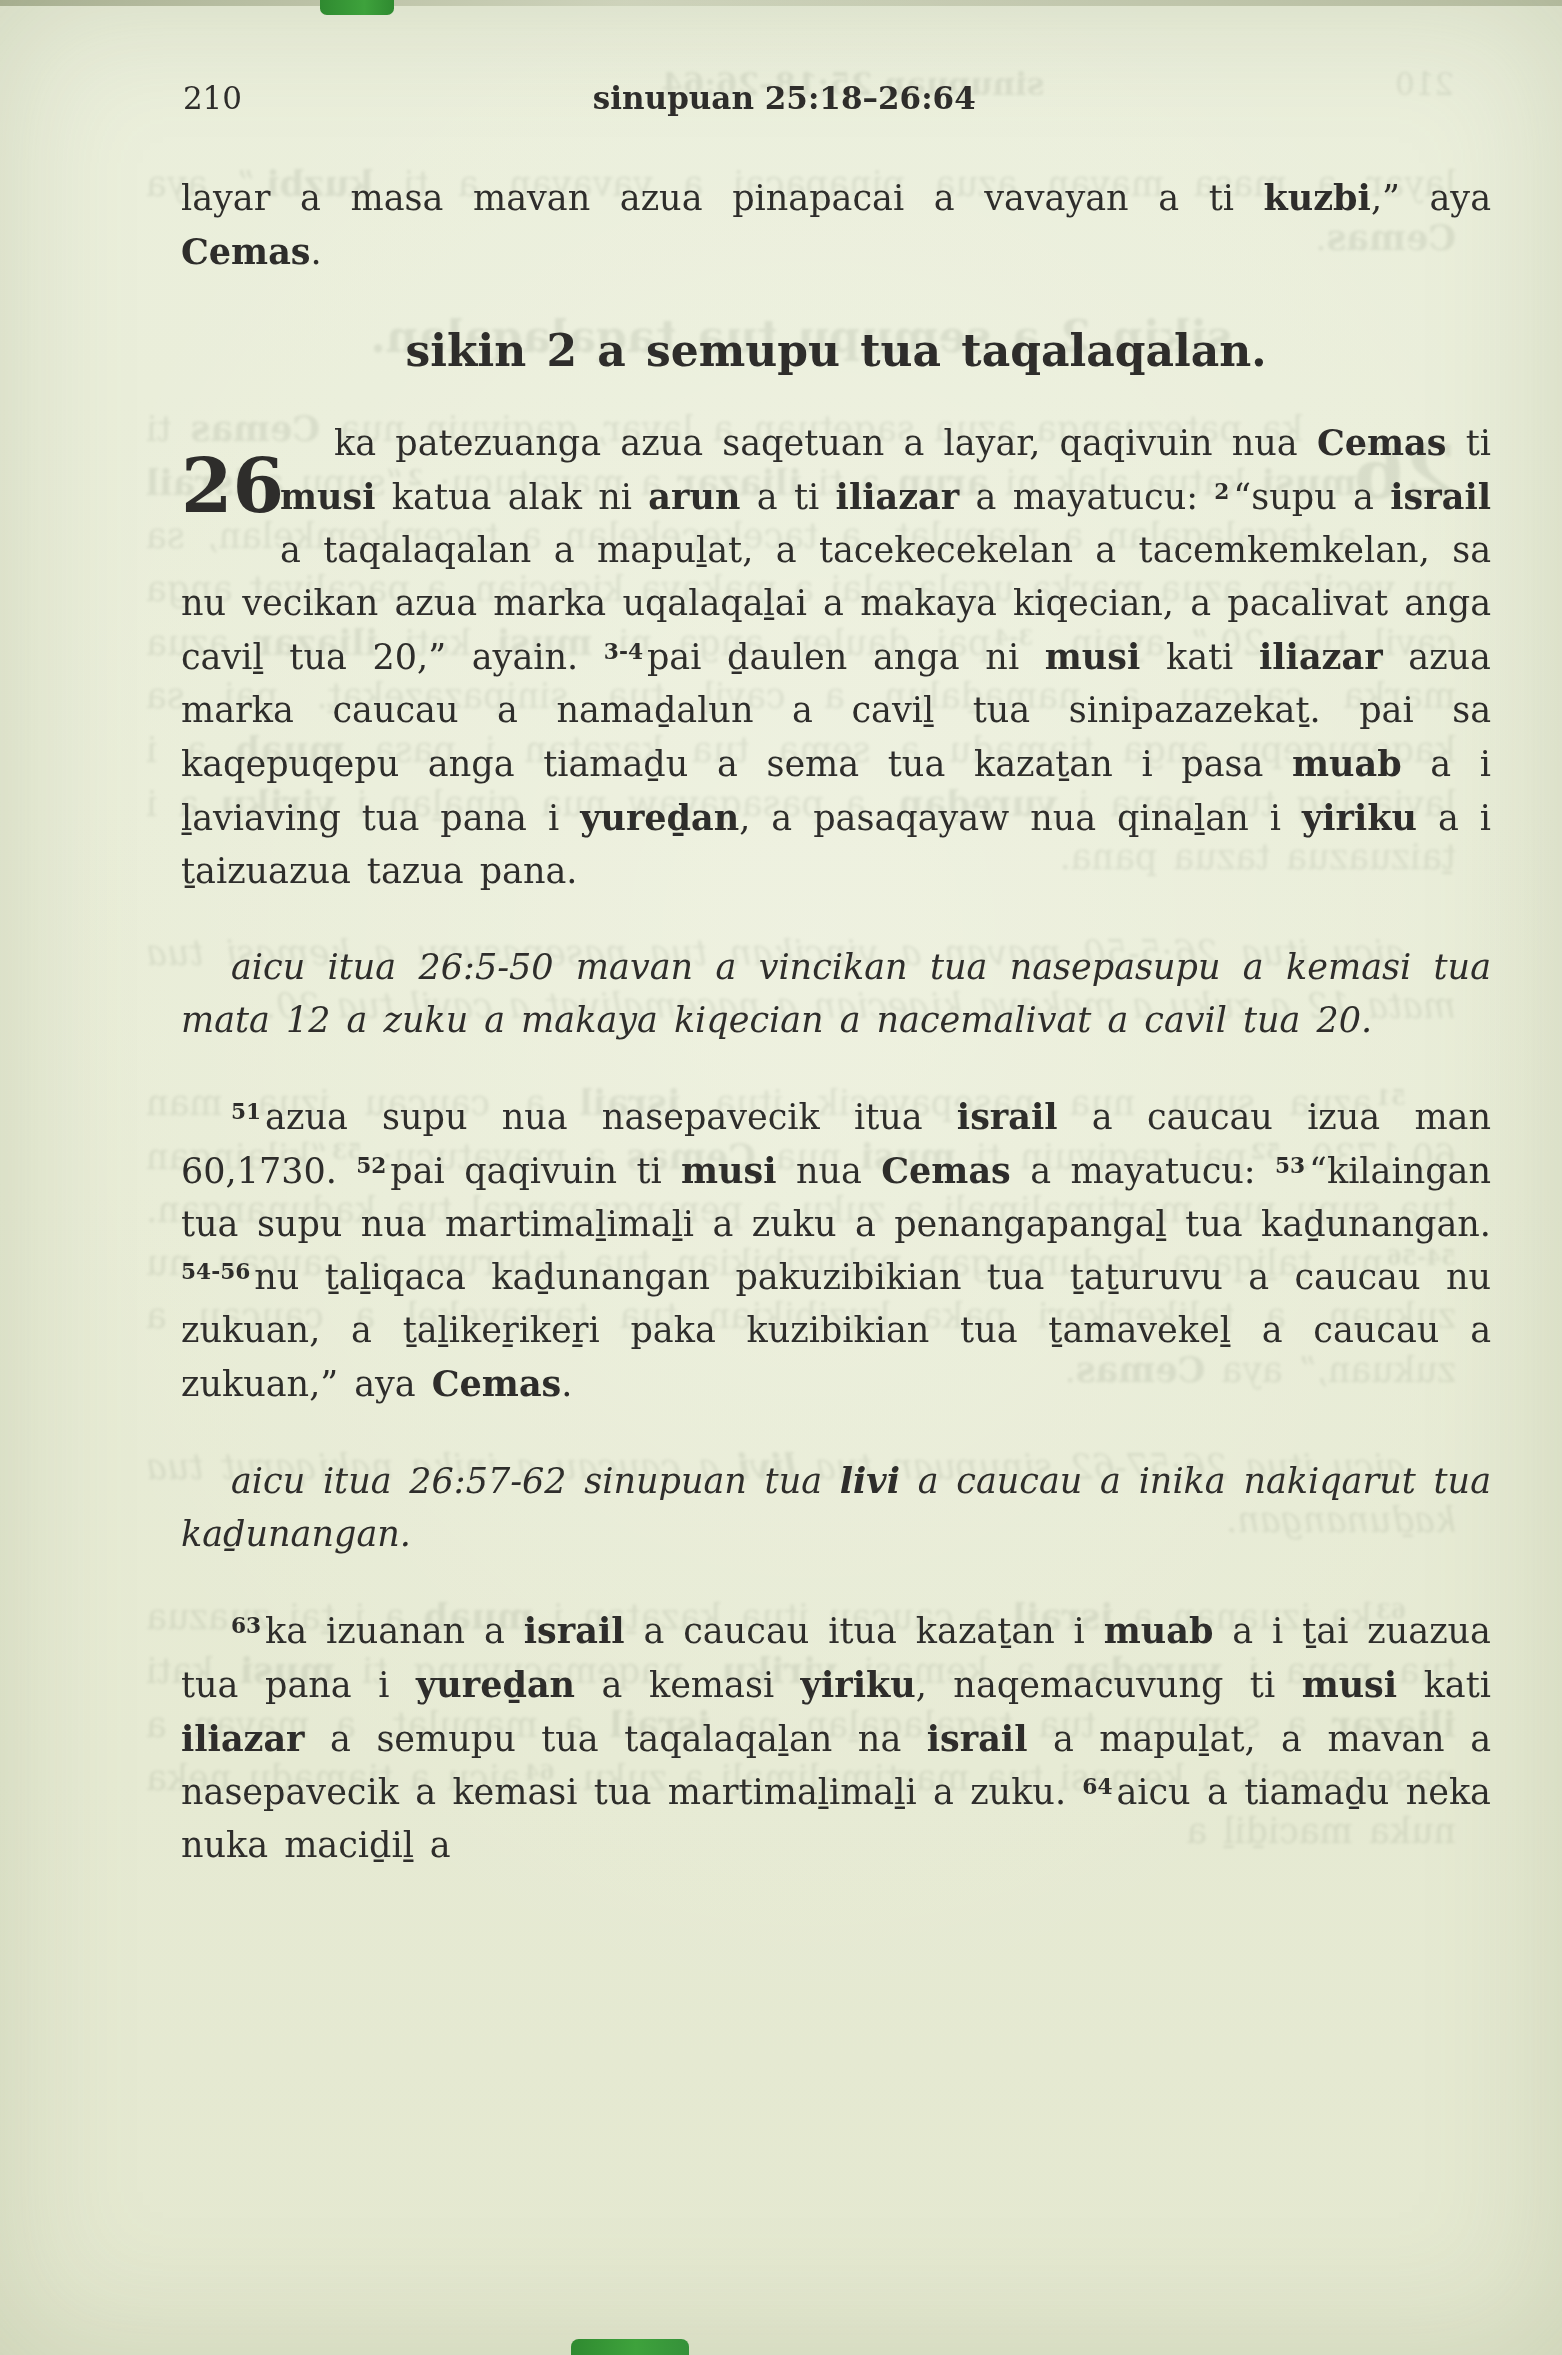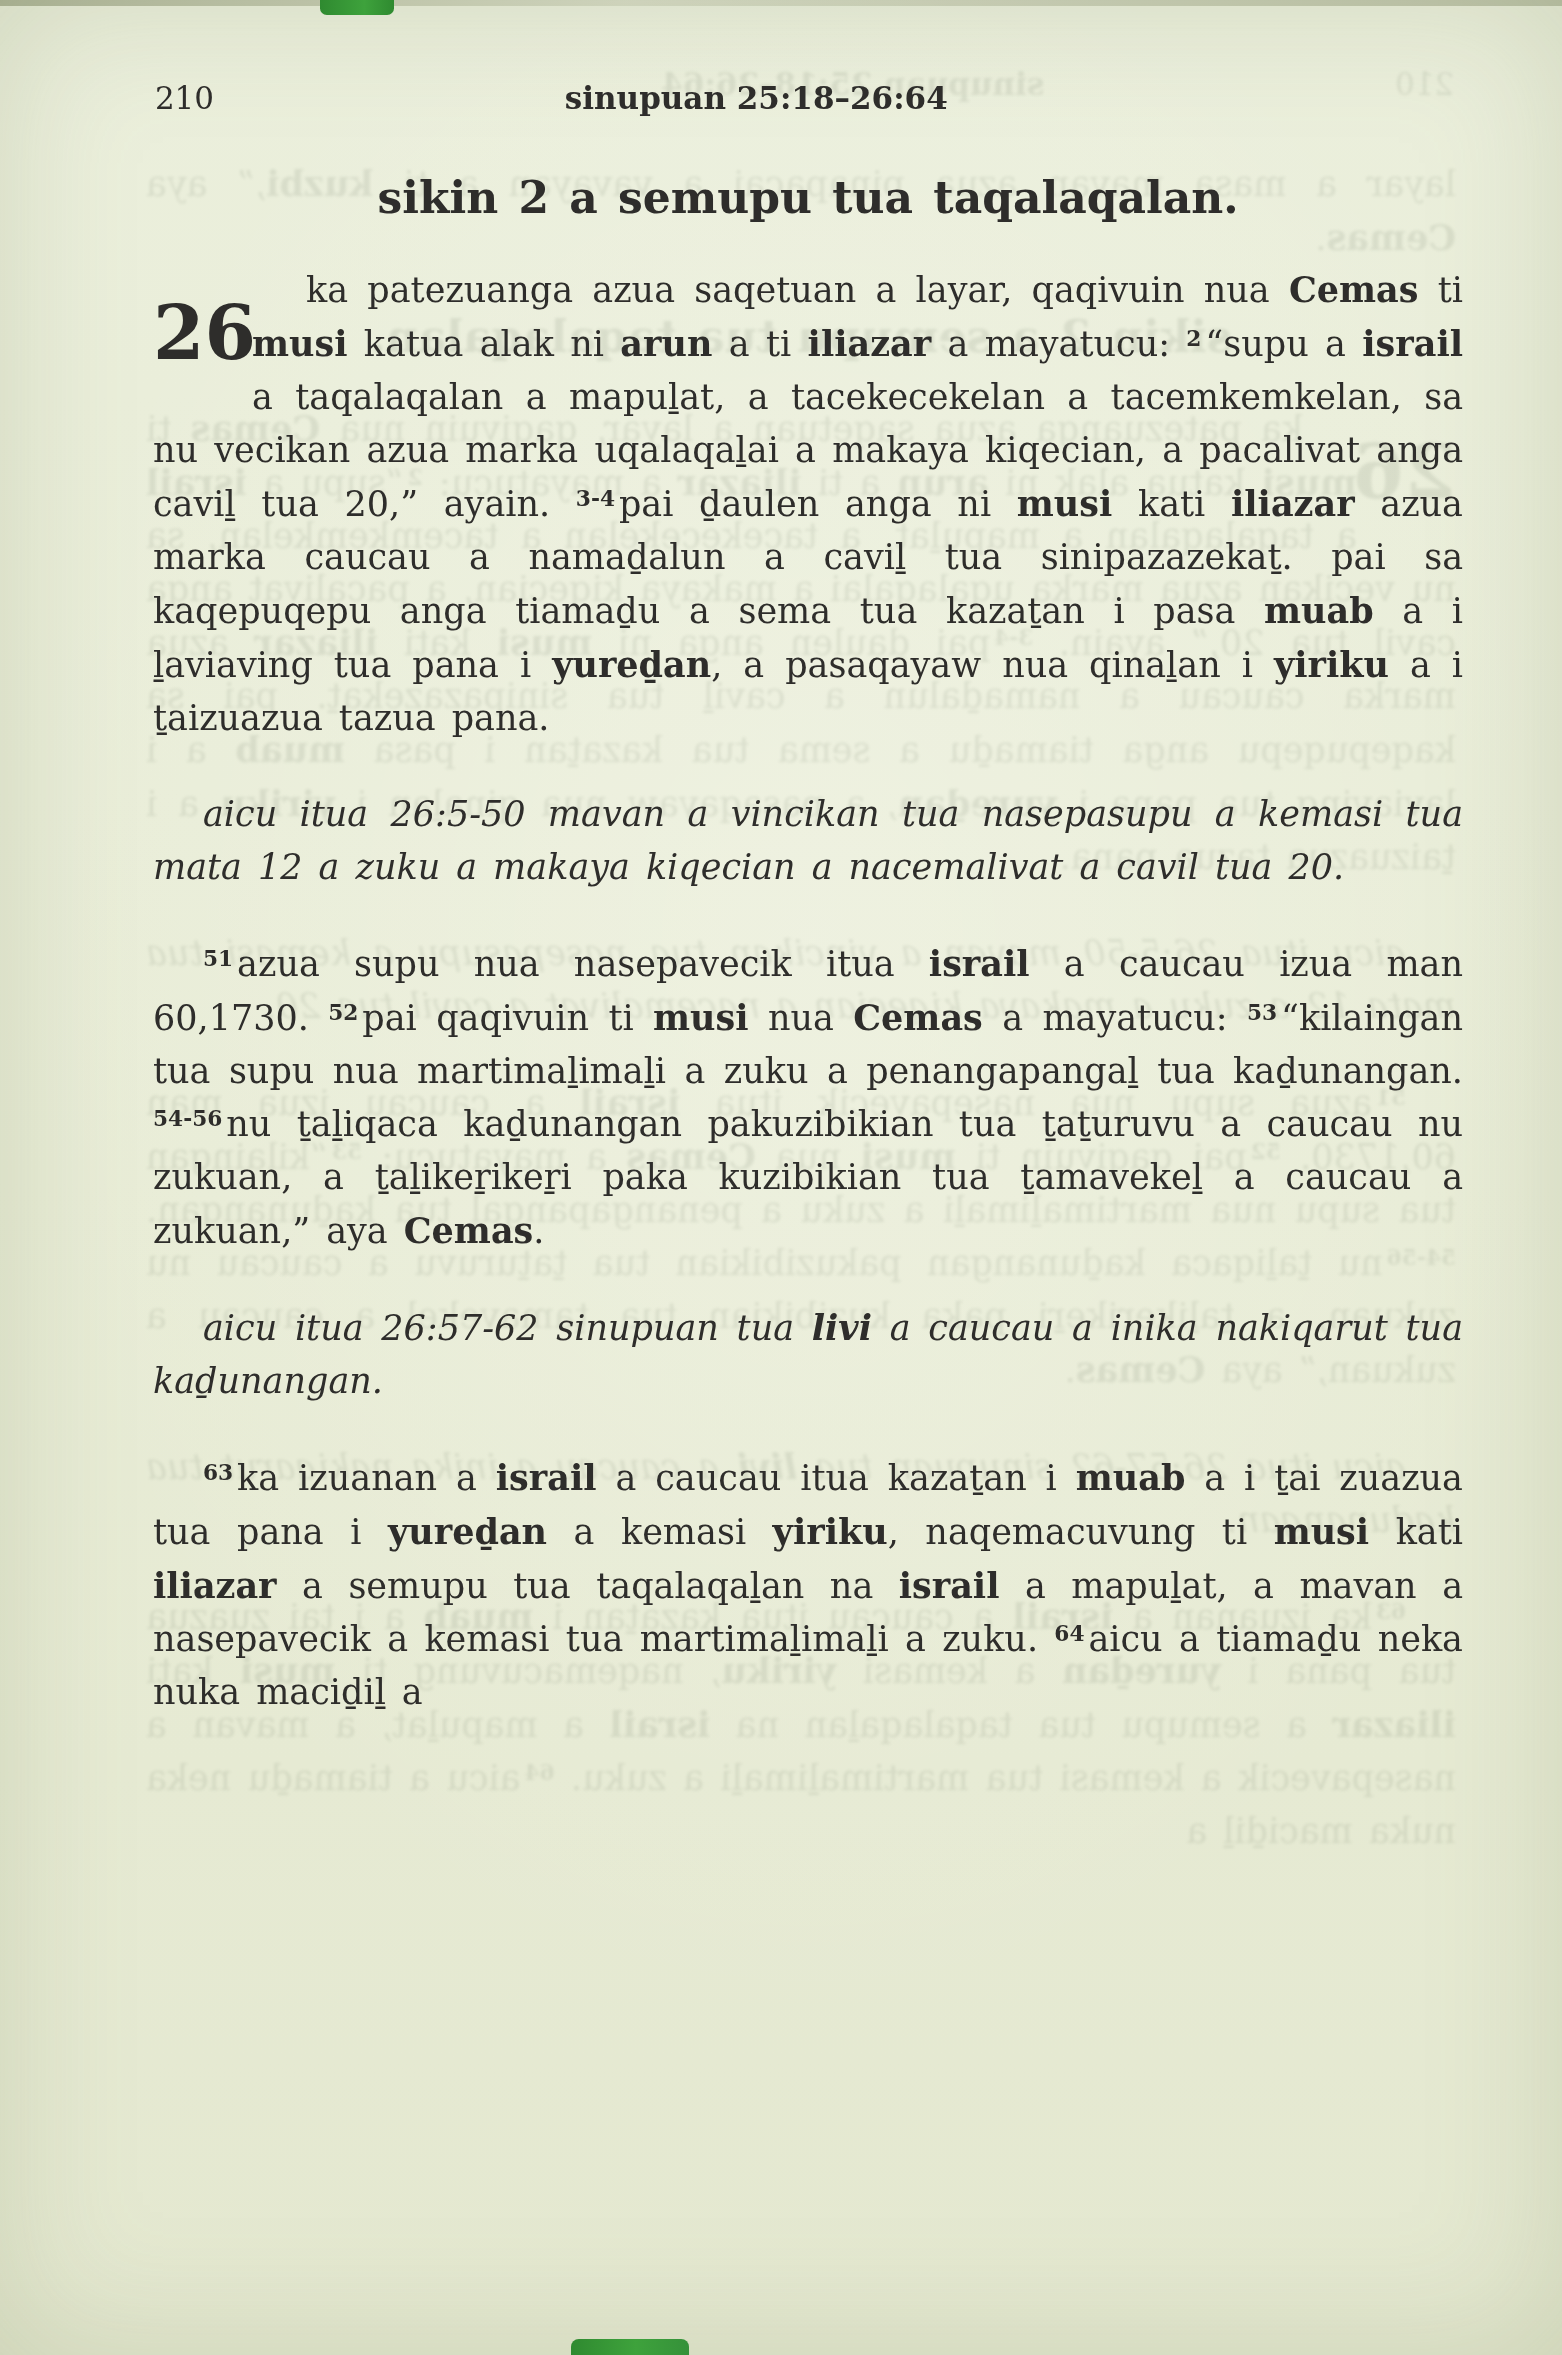--- a/index.html
+++ b/index.html
@@ -29,21 +29,21 @@
     position:absolute;left:320px;top:0;width:74px;height:14.6px;
     background:linear-gradient(90deg,#2f8a30,var(--green) 60%,#2f8a30);
     border-radius:0 0 6.8px 6.8px;
   }
   .green-bottom{
     position:absolute;left:571px;bottom:0;width:118px;height:16.5px;
     background:linear-gradient(90deg,#2f8a30,var(--green) 55%,#35913a);
     border-radius:7.8px 7.8px 0 0;
   }
   .content{
-    position:absolute;left:153px;top:76px;width:1310px;z-index:2;
+    position:absolute;left:181px;top:76px;width:1310px;z-index:2;
   }
   .bleed{
     position:absolute;left:146px;top:62px;width:1310px;bottom:58px;
     z-index:1;overflow:hidden;
     transform:scaleX(-1);
     opacity:0.12;
     filter:blur(1.4px);
     color:#55624e;
     pointer-events:none;
   }
@@ -94,20 +94,21 @@
         <p class="para indent"><span class="v">63</span><span>ka izuanan a </span><span class="b">israil</span><span> a caucau itua kazaṯan i </span><span class="b">muab</span><span> a i ṯai zuazua tua pana i </span><span class="b">yureḏan</span><span> a kemasi </span><span class="b">yiriku</span><span>, naqemacuvung ti </span><span class="b">musi</span><span> kati </span><span class="b">iliazar</span><span> a semupu tua taqalaqaḻan na </span><span class="b">israil</span><span> a mapuḻat, a mavan a nasepavecik a kemasi tua martimaḻimaḻi a zuku. </span><span class="v">64</span><span>aicu a tiamaḏu neka nuka maciḏiḻ a</span></p>
       </div>
   </div>
 
   <div class="content">
     <div class="runhead">
       <span class="pagenum">210</span>
       <span class="runtitle">sinupuan 25:18–26:64</span>
     </div>
     <div class="textblock">
+        <p class="para"><span>layar a masa mavan azua pinapacai a vavayan a ti </span><span class="b">kuzbi</span><span>,” aya </span><span class="b">Cemas</span><span>.</span></p>
         <h2 class="heading"><span>sikin 2 a semupu tua taqalaqalan.</span></h2>
         <p class="para chapter-par"><span class="dropcap">26</span><span>ka patezuanga azua saqetuan a layar, qaqivuin nua </span><span class="b">Cemas</span><span> ti </span><span class="b">musi</span><span> katua alak ni </span><span class="b">arun</span><span> a ti </span><span class="b">iliazar</span><span> a mayatucu: </span><span class="v">2</span><span>“supu a </span><span class="b">israil</span><span> a taqalaqalan a mapuḻat, a tacekecekelan a tacemkemkelan, sa nu vecikan azua marka uqalaqaḻai a makaya kiqecian, a pacalivat anga caviḻ tua 20,” ayain. </span><span class="v">3-4</span><span>pai ḏaulen anga ni </span><span class="b">musi</span><span> kati </span><span class="b">iliazar</span><span> azua marka caucau a namaḏalun a caviḻ tua sinipazazekaṯ. pai sa kaqepuqepu anga tiamaḏu a sema tua kazaṯan i pasa </span><span class="b">muab</span><span> a i ḻaviaving tua pana i </span><span class="b">yureḏan</span><span>, a pasaqayaw nua qinaḻan i </span><span class="b">yiriku</span><span> a i ṯaizuazua tazua pana.</span></p>
         <p class="para crossref"><span>aicu itua 26:5-50 mavan a vincikan tua nasepasupu a kemasi tua mata 12 a zuku a makaya kiqecian a nacemalivat a cavil tua 20.</span></p>
         <p class="para indent"><span class="v">51</span><span>azua supu nua nasepavecik itua </span><span class="b">israil</span><span> a caucau izua man 60,1730. </span><span class="v">52</span><span>pai qaqivuin ti </span><span class="b">musi</span><span> nua </span><span class="b">Cemas</span><span> a mayatucu: </span><span class="v">53</span><span>“kilaingan tua supu nua martimaḻimaḻi a zuku a penangapangaḻ tua kaḏunangan. </span><span class="v">54-56</span><span>nu ṯaḻiqaca kaḏunangan pakuzibikian tua ṯaṯuruvu a caucau nu zukuan, a ṯaḻikeṟikeṟi paka kuzibikian tua ṯamavekeḻ a caucau a zukuan,” aya </span><span class="b">Cemas</span><span>.</span></p>
         <p class="para crossref"><span>aicu itua 26:57-62 sinupuan tua </span><span class="b">livi</span><span> a caucau a inika nakiqarut tua kaḏunangan.</span></p>
         <p class="para indent"><span class="v">63</span><span>ka izuanan a </span><span class="b">israil</span><span> a caucau itua kazaṯan i </span><span class="b">muab</span><span> a i ṯai zuazua tua pana i </span><span class="b">yureḏan</span><span> a kemasi </span><span class="b">yiriku</span><span>, naqemacuvung ti </span><span class="b">musi</span><span> kati </span><span class="b">iliazar</span><span> a semupu tua taqalaqaḻan na </span><span class="b">israil</span><span> a mapuḻat, a mavan a nasepavecik a kemasi tua martimaḻimaḻi a zuku. </span><span class="v">64</span><span>aicu a tiamaḏu neka nuka maciḏiḻ a</span></p>
       </div>
   </div>
 </div>
 

